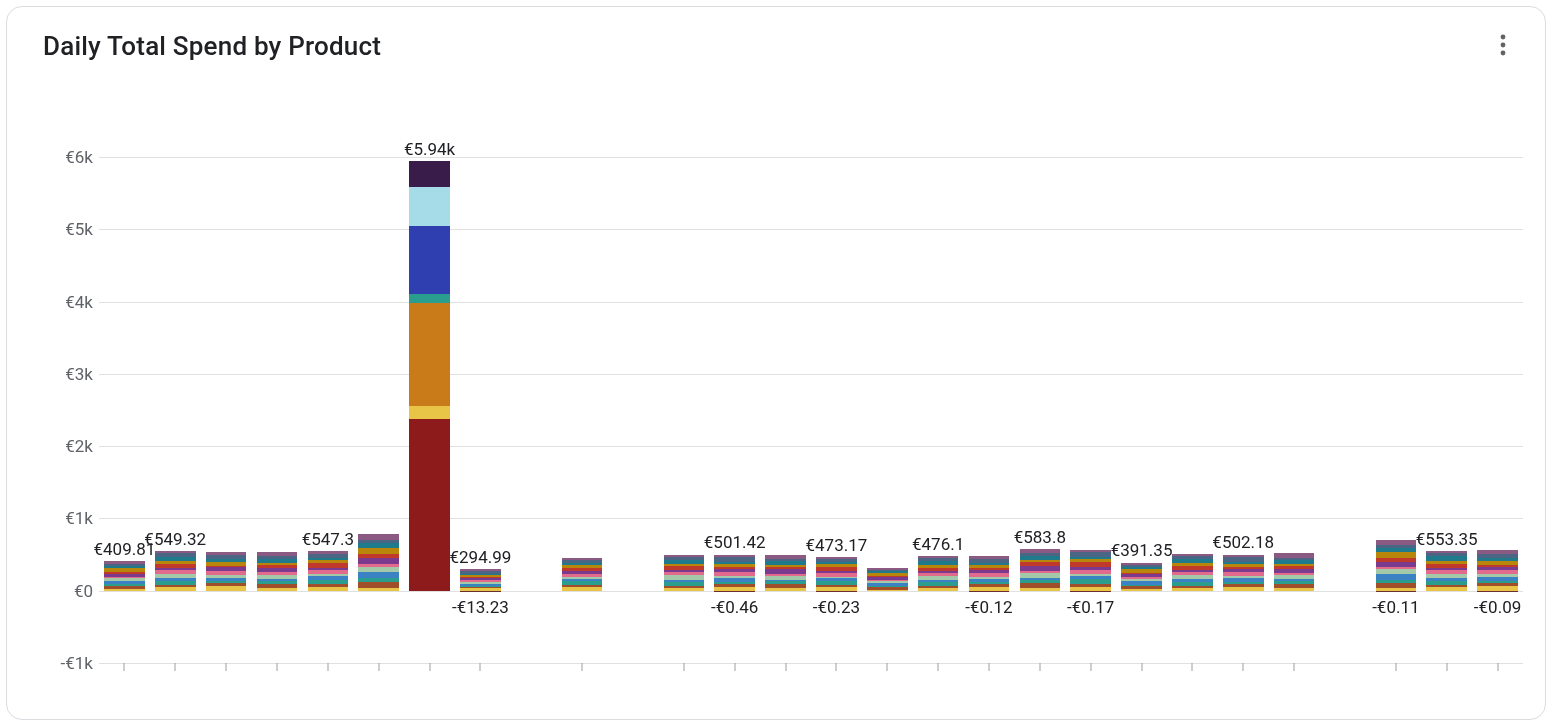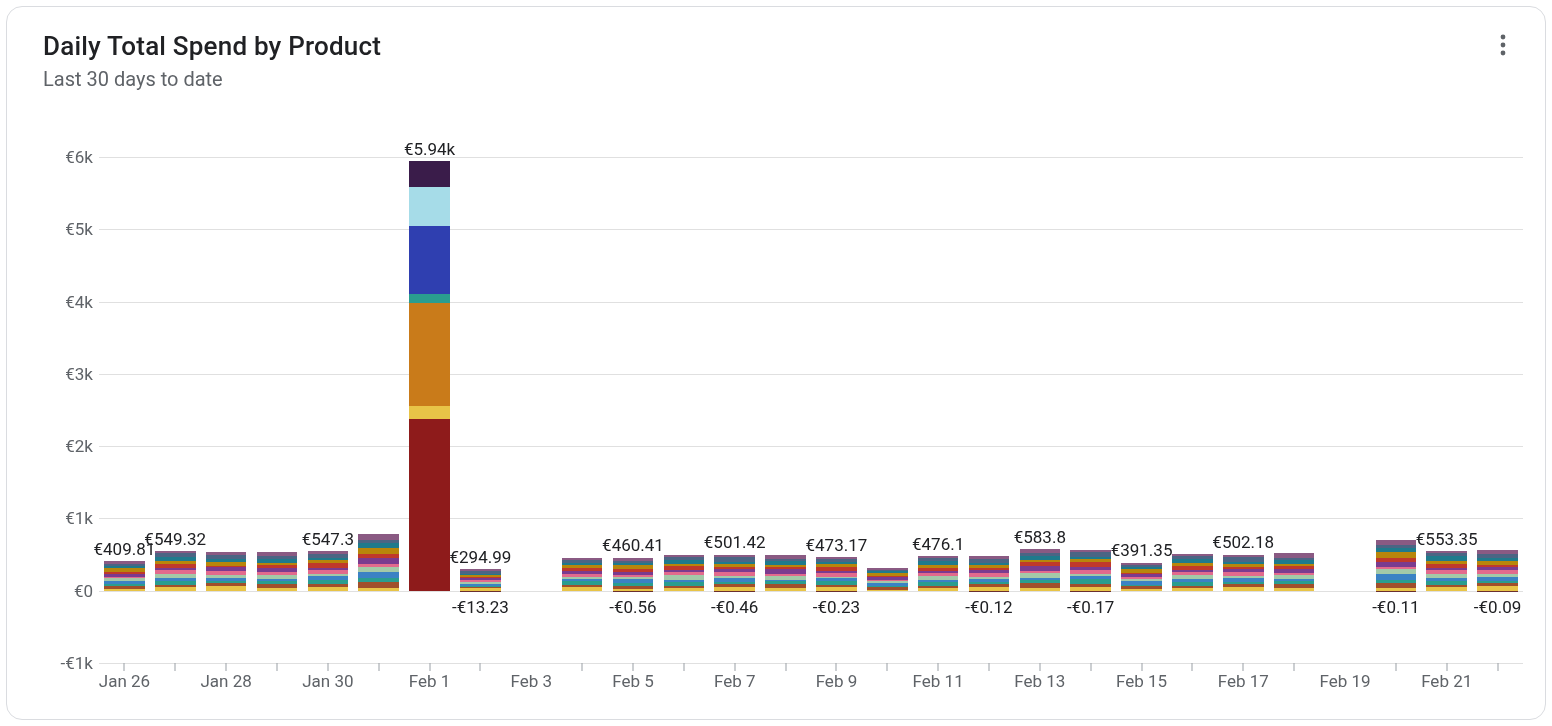--- a/index.html
+++ b/index.html
@@ -25,21 +25,20 @@
   .xaxis{position:absolute;left:92px;right:22px;bottom:0;height:34px}
   .xlabel{position:absolute;top:8px;transform:translateX(-50%);font-size:17px;color:#5f6368;white-space:nowrap}
 </style>
 </head>
 <body>
 
 <div class="card">
   <div class="card-header">
     <div class="titles">
       <div class="title">Daily Total Spend by Product</div>
-      <div class="subtitle">Last 30 days to date</div>
     </div>
     <div class="more" role="button" aria-label="More options">
       <svg width="6" height="22" viewBox="0 0 6 22">
         <circle cx="3" cy="3" r="2.4"></circle>
           <circle cx="3" cy="11" r="2.4"></circle>
           <circle cx="3" cy="19" r="2.4"></circle>
       </svg>
     </div>
   </div>
 
@@ -215,42 +214,20 @@
             <div class="seg" style="height: 5%; background: rgb(163, 201, 168);"></div>
             <div class="seg" style="height: 10%; background: rgb(226, 106, 141);"></div>
             <div class="seg" style="height: 6.66667%; background: rgb(122, 59, 143);"></div>
             <div class="seg" style="height: 11.6667%; background: rgb(192, 57, 43);"></div>
             <div class="seg" style="height: 8.33333%; background: rgb(184, 134, 11);"></div>
             <div class="seg" style="height: 5%; background: rgb(31, 122, 140);"></div>
             <div class="seg" style="height: 10%; background: rgb(75, 101, 132);"></div>
             <div class="seg" style="height: 6.66667%; background: rgb(138, 90, 131);"></div>
           </div>
         </div>
-        <div class="barcol" style="left: 35.7143%; width: 3.57143%;">
-          <div class="tick"></div>
-          <div class="stack" style="bottom: 14.2857%; height: 6.57729%;">
-            <div class="seg" style="height: 5.08475%; background: rgb(232, 196, 71);"></div>
-            <div class="seg" style="height: 10.1695%; background: rgb(161, 79, 43);"></div>
-            <div class="seg" style="height: 6.77966%; background: rgb(42, 157, 143);"></div>
-            <div class="seg" style="height: 11.8644%; background: rgb(59, 130, 196);"></div>
-            <div class="seg" style="height: 8.47458%; background: rgb(163, 201, 168);"></div>
-            <div class="seg" style="height: 5.08475%; background: rgb(226, 106, 141);"></div>
-            <div class="seg" style="height: 10.1695%; background: rgb(122, 59, 143);"></div>
-            <div class="seg" style="height: 6.77966%; background: rgb(192, 57, 43);"></div>
-            <div class="seg" style="height: 11.8644%; background: rgb(184, 134, 11);"></div>
-            <div class="seg" style="height: 8.47458%; background: rgb(31, 122, 140);"></div>
-            <div class="seg" style="height: 5.08475%; background: rgb(75, 101, 132);"></div>
-            <div class="seg" style="height: 10.1695%; background: rgb(138, 90, 131);"></div>
-          </div>
-          <div class="stack" style="top: 85.7143%; height: 0.15%; flex-direction: column;">
-            <div class="seg" style="height: 100%; background: rgb(107, 47, 47);"></div>
-          </div>
-          <div class="dlabel" style="top: calc(79.137% - 22px);">€460.41</div>
-          <div class="dlabel" style="top: calc(85.7143% + 6px);">-€0.56</div>
-        </div>
         <div class="barcol" style="left: 39.2857%; width: 3.57143%;">
           <div class="tick"></div>
           <div class="stack" style="bottom: 14.2857%; height: 7.14286%;">
             <div class="seg" style="height: 8.62069%; background: rgb(232, 196, 71);"></div>
             <div class="seg" style="height: 5.17241%; background: rgb(161, 79, 43);"></div>
             <div class="seg" style="height: 10.3448%; background: rgb(42, 157, 143);"></div>
             <div class="seg" style="height: 6.89655%; background: rgb(59, 130, 196);"></div>
             <div class="seg" style="height: 12.069%; background: rgb(163, 201, 168);"></div>
             <div class="seg" style="height: 8.62069%; background: rgb(226, 106, 141);"></div>
             <div class="seg" style="height: 5.17241%; background: rgb(122, 59, 143);"></div>
@@ -541,30 +518,14 @@
             <div class="seg" style="height: 6.45161%; background: rgb(31, 122, 140);"></div>
             <div class="seg" style="height: 11.2903%; background: rgb(75, 101, 132);"></div>
             <div class="seg" style="height: 8.06452%; background: rgb(138, 90, 131);"></div>
           </div>
           <div class="stack" style="top: 85.7143%; height: 0.15%; flex-direction: column;">
             <div class="seg" style="height: 100%; background: rgb(107, 47, 47);"></div>
           </div>
           <div class="dlabel" style="top: calc(85.7143% + 6px);">-€0.09</div>
         </div>
       </div>
-    <div class="xaxis" id="xaxis">
-        <div class="xlabel" style="left: 1.78571%;">Jan 26</div>
-        <div class="xlabel" style="left: 8.92857%;">Jan 28</div>
-        <div class="xlabel" style="left: 16.0714%;">Jan 30</div>
-        <div class="xlabel" style="left: 23.2143%;">Feb 1</div>
-        <div class="xlabel" style="left: 30.3571%;">Feb 3</div>
-        <div class="xlabel" style="left: 37.5%;">Feb 5</div>
-        <div class="xlabel" style="left: 44.6429%;">Feb 7</div>
-        <div class="xlabel" style="left: 51.7857%;">Feb 9</div>
-        <div class="xlabel" style="left: 58.9286%;">Feb 11</div>
-        <div class="xlabel" style="left: 66.0714%;">Feb 13</div>
-        <div class="xlabel" style="left: 73.2143%;">Feb 15</div>
-        <div class="xlabel" style="left: 80.3571%;">Feb 17</div>
-        <div class="xlabel" style="left: 87.5%;">Feb 19</div>
-        <div class="xlabel" style="left: 94.6429%;">Feb 21</div>
-      </div>
   </div>
 </div>
 
 </body></html>

